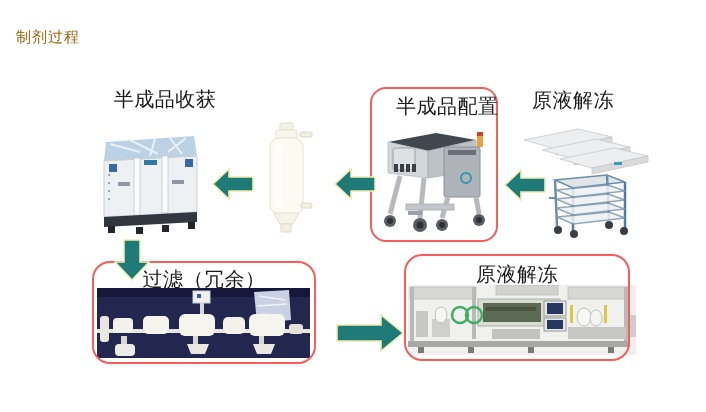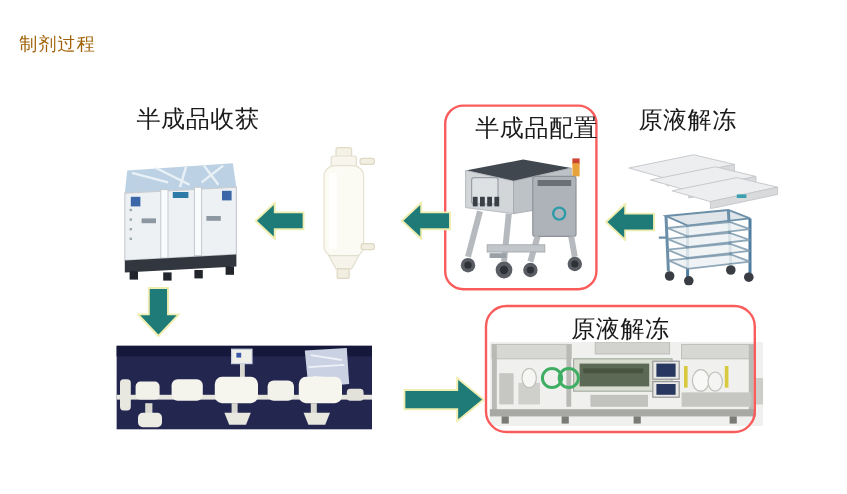--- a/index.html
+++ b/index.html
@@ -196,20 +196,23 @@
 
   <div class="abs stage-label" style="left:104px;top:86px;width:122px;">半成品收获</div>
 
 
   <div class="abs stage-label" style="left:518px;top:87px;width:110px;">原液解冻</div>
 
   <div class="abs hl-box" style="left:370px;top:87px;width:128px;height:155px;border-radius:16px;">
     <div class="stage-label" style="margin-top:4px;padding-left:24px;">半成品配置</div>
   </div>
 
+  <div class="abs hl-box" style="left:92px;top:261px;width:224px;height:103px;">
+    <div class="stage-label" style="margin-top:3px;">过滤（冗余）</div>
+  </div>
 
   <div class="abs hl-box" style="left:404px;top:254px;width:226px;height:107px;">
     <div class="stage-label" style="margin-top:5px;">原液解冻</div>
   </div>
 
   <div class="abs arrow" style="left:212px;top:168px;">
     <svg width="42" height="32" viewBox="0 0 42 32">
       <polygon points="41,9 17,9 17,1 1,16 17,31 17,23 41,23" fill="#1E7B78" stroke="#EFEDAF" stroke-width="1.6"></polygon>
     </svg>
   </div>

